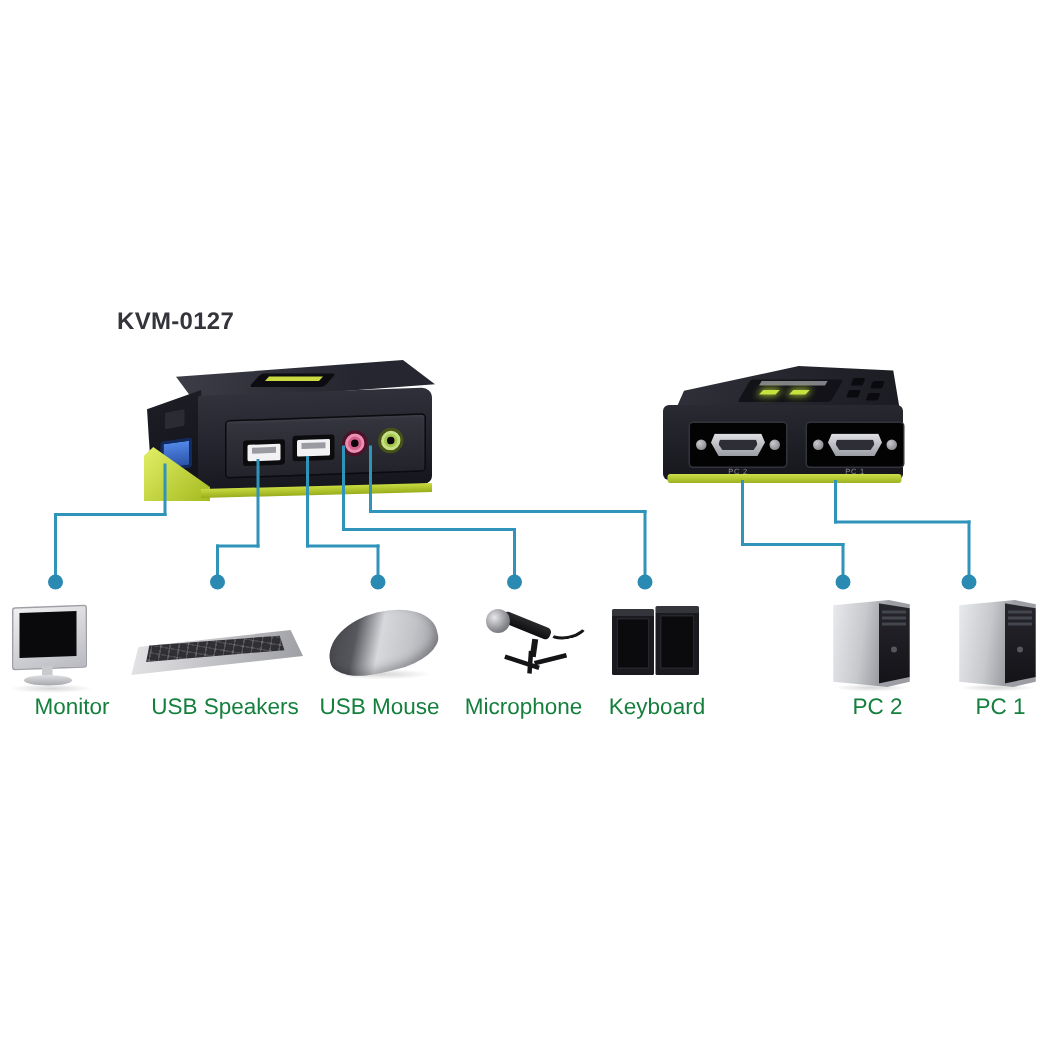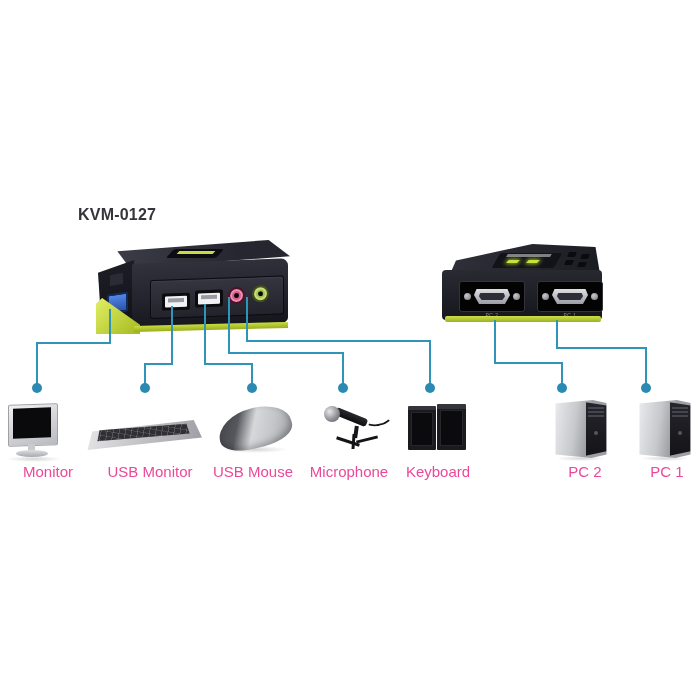--- a/index.html
+++ b/index.html
@@ -3,21 +3,21 @@
 <meta charset="utf-8">
 <style>
   html,body{margin:0;padding:0;background:#ffffff;}
   #canvas{position:relative;width:700px;height:700px;background:#ffffff;overflow:hidden;
           font-family:"Liberation Sans", sans-serif;}
 
   
   .title{position:absolute;left:78px;top:206px;font-size:16px;font-weight:bold;
          color:#34353b;letter-spacing:.2px;}
   .plabel{position:absolute;top:463px;transform:translateX(-50%);font-size:15px;
-          color:#ec4899;white-space:nowrap;}
+          color:#15803d;white-space:nowrap;}
 
   
   .c-seg{position:absolute;background:#2f93ba;}
   .c-dot{position:absolute;width:10px;height:10px;border-radius:50%;background:#2b8ab1;}
 
   
   #dev-front{position:absolute;left:98px;top:240px;width:194px;height:94px;}
   .df-top{position:absolute;left:14px;top:0;width:178px;height:28px;
           clip-path:polygon(3% 40%,88% 0%,100% 58%,10% 100%);
           background:linear-gradient(100deg,#3e3e49 0%,#262630 70%);}
@@ -298,20 +298,20 @@
       <div class="tower-dark">
         <span class="bay" style="top:10%;"></span>
         <span class="bay" style="top:18%;"></span>
         <span class="bay" style="top:26%;"></span>
         <span class="tower-btn"></span>
       </div>
     </div>
   </div>
 
   <span class="plabel" style="left:48px;">Monitor</span>
-  <span class="plabel" style="left:150px;">USB Monitor</span>
+  <span class="plabel" style="left:150px;">USB Speakers</span>
   <span class="plabel" style="left:253px;">USB Mouse</span>
   <span class="plabel" style="left:349px;">Microphone</span>
   <span class="plabel" style="left:438px;">Keyboard</span>
   <span class="plabel" style="left:585px;">PC 2</span>
   <span class="plabel" style="left:667px;">PC 1</span>
 
 </div>
 
 </body></html>

